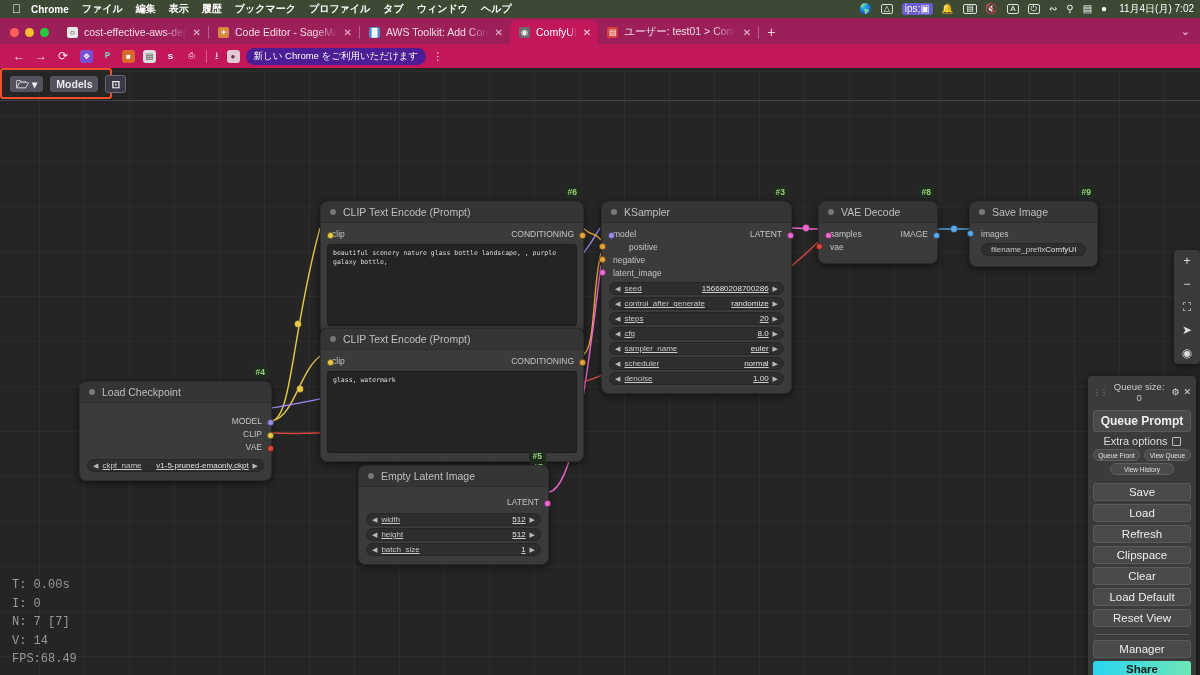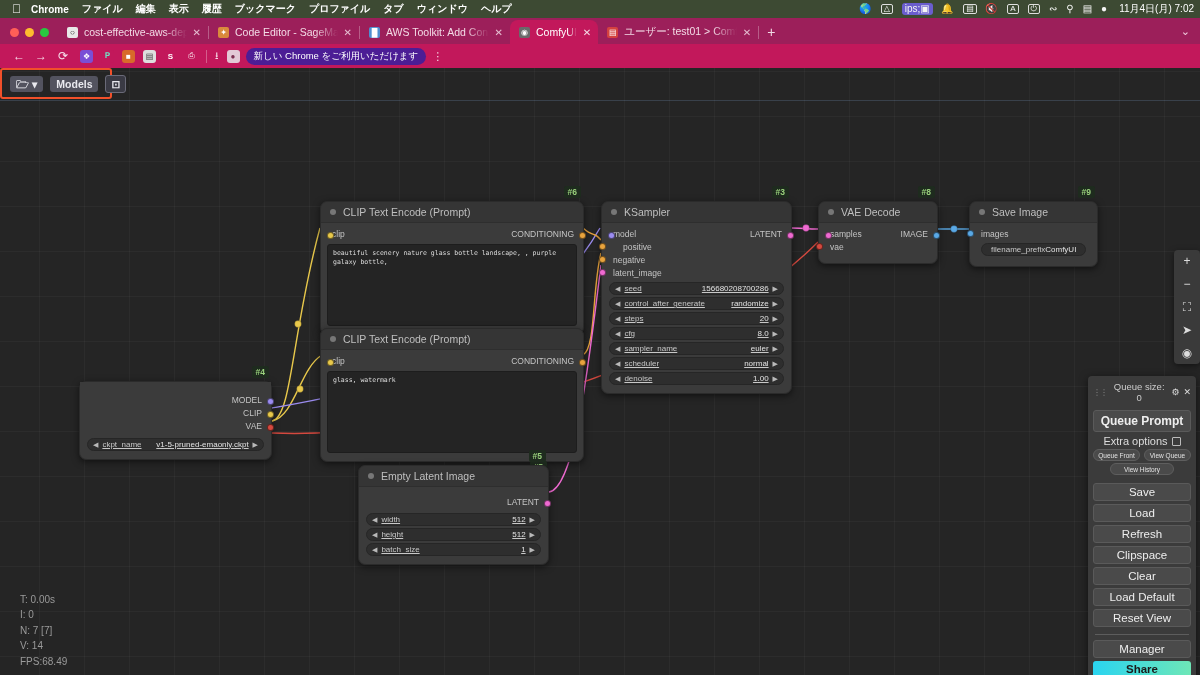--- a/index.html
+++ b/index.html
@@ -234,22 +234,22 @@
   .vtool {
     position: absolute; right: 0px; top: 182px; width: 26px;
     background: #3a3a3a; border-radius: 4px; padding: 5px 0;
     display: flex; flex-direction: column; align-items: center; gap: 11px;
     z-index: 40; box-shadow: 0 2px 6px rgba(0,0,0,.5);
   }
   .vtool .vic { color: #dcdcdc; font-size: 12px; line-height: 1; }
 
   
   .stats {
-    position: absolute; left: 20px; bottom: 6px; font-size: 10px;
-    color: #9a9a9a; line-height: 1.55; font-family: Liberation Sans, sans-serif;
+    position: absolute; left: 12px; bottom: 6px; font-size: 12px;
+    color: #9a9a9a; line-height: 1.55; font-family: Liberation Mono, monospace;
     z-index: 25;
   }
   svg.links { position: absolute; inset: 0; width: 1200px; height: 607px; pointer-events: none; }
   .lnk { fill: none; stroke-width: 1.4; }
   .lnkdot { stroke: rgba(0,0,0,.4); stroke-width: .5; }
 </style>
 </head>
 <body>
 
 <div id="root">
@@ -440,21 +440,21 @@
             <span class="slot s-model left" style="top:3px;"></span>
             <span style="margin-left:2px;">model</span>
           </span>
           <span style="position:relative;">
             <span>LATENT</span>
             <span class="slot s-latent" style="right:-12px; top:3px;"></span>
           </span>
         </div>
         <div class="port-row">
           <span class="slot s-cond left" style="top:3px;"></span>
-          <span style="margin-left:12px;">positive</span>
+          <span style="margin-left:18px;">positive</span>
         </div>
         <div class="port-row">
           <span class="slot s-cond left" style="top:3px;"></span>
           <span style="margin-left:2px;">negative</span>
         </div>
         <div class="port-row" style="margin-bottom:3px;">
           <span class="slot s-latent left" style="top:3px;"></span>
           <span style="margin-left:2px;">latent_image</span>
         </div>
 
@@ -554,20 +554,24 @@
         </div>
         <div class="widget" style="margin:3px 11px 4px 11px;">
           <span class="wname">filename_prefix</span>
           <span class="wval">ComfyUI</span>
         </div>
       </div>
     </div>
 
     <div class="node" style="left:79px; top:313px; width:193px;">
       <span class="node-id">#4</span>
+      <div class="node-title">
+        <span class="node-dot"></span>
+        <span>Load Checkpoint</span>
+      </div>
       <div class="node-body" style="padding-top:11px;">
         <div class="port-row out">
           <span style="position:relative;">
             <span>MODEL</span>
             <span class="slot s-model" style="right:-12px; top:3px;"></span>
           </span>
         </div>
         <div class="port-row out">
           <span style="position:relative;">
             <span>CLIP</span>

